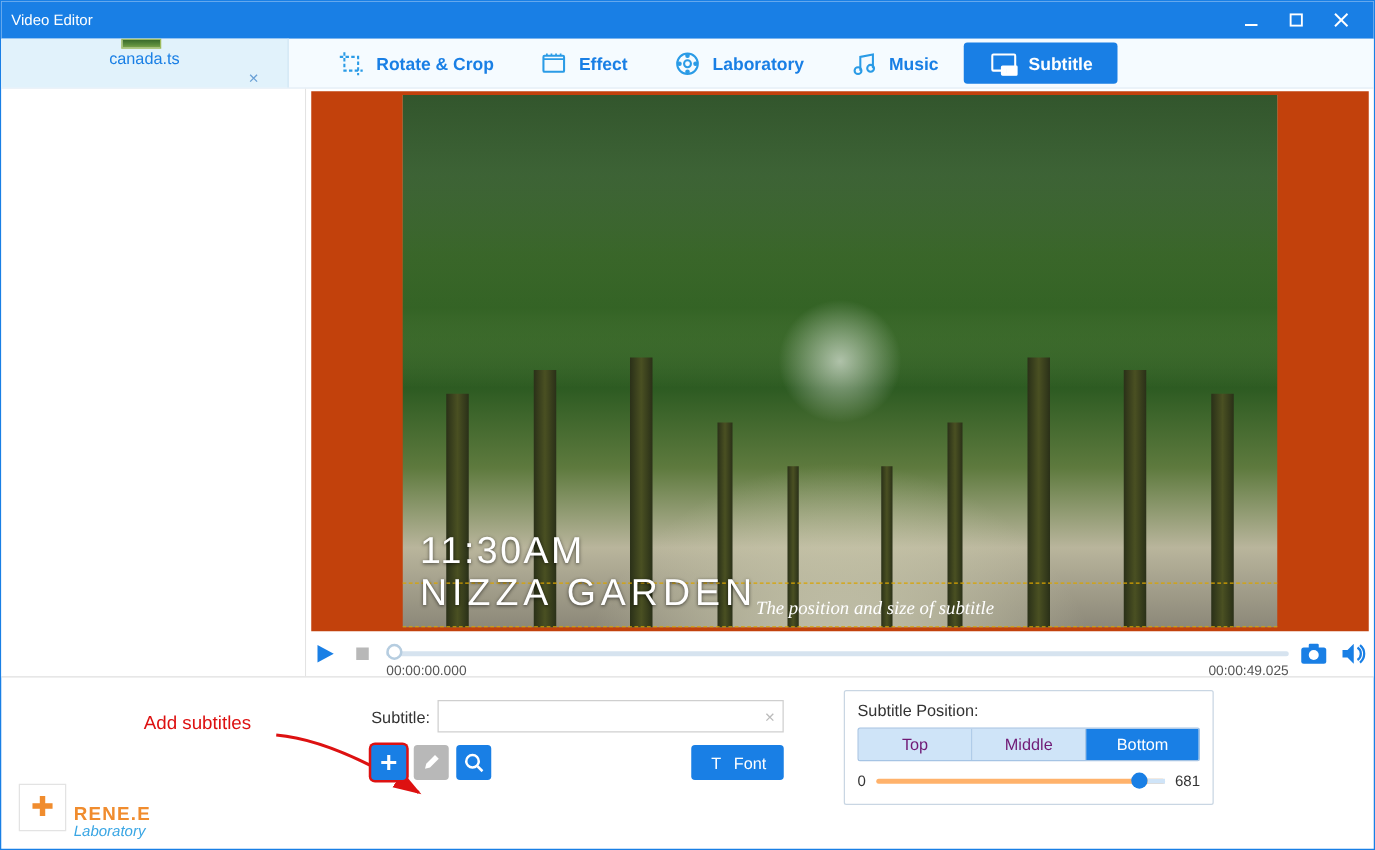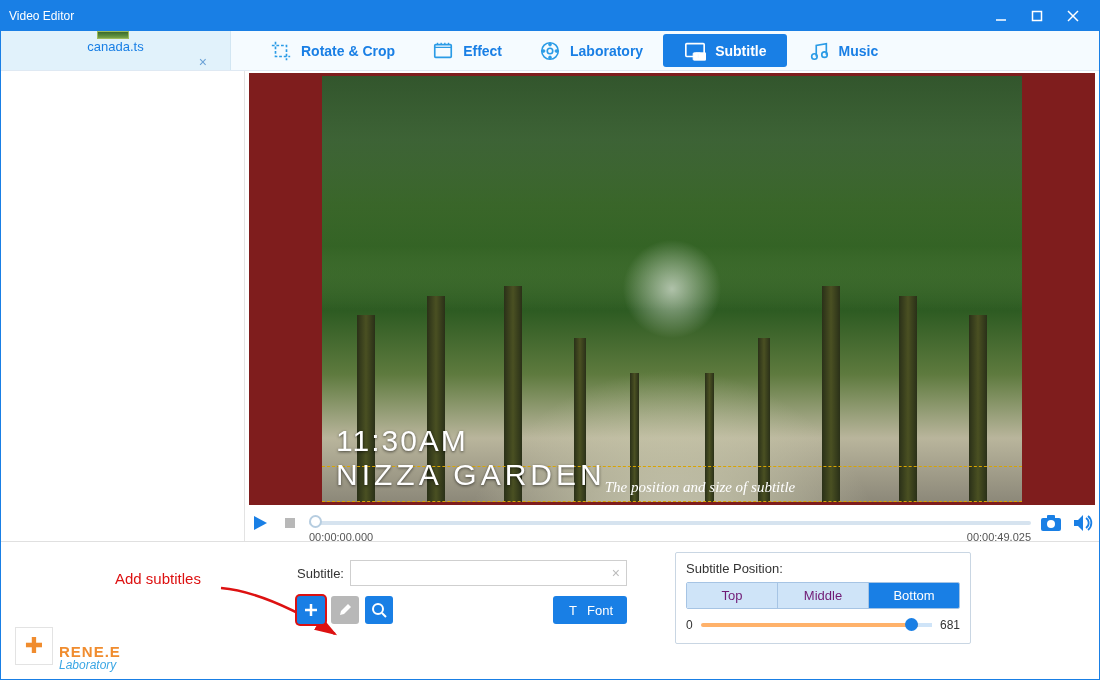--- a/index.html
+++ b/index.html
@@ -17,21 +17,21 @@
 .tabs { flex: 1; display: flex; align-items: stretch; padding-left: 20px; }
 .tab { display: flex; align-items: center; gap: 8px; padding: 0 18px; color: #197fe5; font-weight: 600; font-size: 14px; cursor: pointer; }
 .tab.active { background: #197fe5; color: #fff; border-radius: 3px; margin: 3px 2px; padding: 0 20px; }
 .tab .ticon { width: 24px; height: 24px; display: flex; align-items: center; justify-content: center; }
 .tab .ticon svg { stroke: #2a9be6; fill: none; }
 .tab.active .ticon svg { stroke: #fff; }
 
 .workspace { display: flex; height: 470px; }
 .sidebar { width: 244px; background: #fff; border-right: 1px solid #e3e3e3; }
 .preview-area { flex: 1; display: flex; flex-direction: column; background: #fff; }
-.video-stage { flex: 1; background: #7f1d1d; display: flex; align-items: center; justify-content: center; position: relative; margin: 2px 4px 0 4px; }
+.video-stage { flex: 1; background: #c2410c; display: flex; align-items: center; justify-content: center; position: relative; margin: 2px 4px 0 4px; }
 .video-frame { width: 700px; height: 426px; position: relative; overflow: hidden; }
 .video-img { width: 100%; height: 100%; background: linear-gradient(180deg,#dfe9d5 0%,#cfe0c4 15%,#8fb56a 30%,#2d5b22 55%,#5e7a3e 70%,#b9b59c 85%,#8c8879 100%); position: relative; }
 .canopy { position:absolute; inset:0; background:
   radial-gradient(circle at 50% 120%, rgba(230,230,210,0.9) 0%, rgba(210,210,180,0.5) 20%, transparent 35%),
   radial-gradient(circle at 50% 50%, rgba(255,255,255,0.6) 0%, transparent 12%),
   linear-gradient(180deg, rgba(20,60,15,0.85) 0%, rgba(30,80,20,0.7) 40%, transparent 55%);
 }
 .trunks { position:absolute; bottom:0; left:0; right:0; height:55%; }
 .trunk { position:absolute; bottom:0; width:18px; background:linear-gradient(90deg,#2a3018,#4a5022,#2a3018); }
 .video-overlay { position: absolute; bottom: 10px; left: 14px; color: #fff; font-family: "Times New Roman", serif; text-shadow: 0 1px 3px rgba(0,0,0,0.6); }
@@ -136,39 +136,39 @@
             <circle cx="12" cy="12" r="9" stroke-width="1.8"></circle>
             <circle cx="12" cy="12" r="3" stroke-width="1.8"></circle>
             <circle cx="12" cy="5" r="1.5" fill="#2a9be6"></circle>
             <circle cx="19" cy="12" r="1.5" fill="#2a9be6"></circle>
             <circle cx="12" cy="19" r="1.5" fill="#2a9be6"></circle>
             <circle cx="5" cy="12" r="1.5" fill="#2a9be6"></circle>
           </svg>
         </span>
       <span>Laboratory</span>
     </div>
+    <div class="tab">
+      <span class="ticon">
+          <svg width="22" height="22" viewBox="0 0 24 24">
+            <path d="M9 18V6l11-2v12" stroke-width="1.8"></path>
+            <circle cx="7" cy="18" r="3" stroke-width="1.8"></circle>
+            <circle cx="18" cy="16" r="3" stroke-width="1.8"></circle>
+          </svg>
+        </span>
+      <span>Music</span>
+    </div>
     <div class="tab active">
       <span class="ticon">
           <svg width="22" height="22" viewBox="0 0 24 24">
             <rect x="2" y="4" width="20" height="14" rx="1" stroke-width="1.8"></rect>
             <rect x="10" y="14" width="14" height="8" rx="1" fill="#fff" stroke="#fff"></rect>
             <text x="13" y="20" font-size="7" fill="#197fe5">T</text>
           </svg>
         </span>
       <span>Subtitle</span>
-    </div>
-    <div class="tab">
-      <span class="ticon">
-          <svg width="22" height="22" viewBox="0 0 24 24">
-            <path d="M9 18V6l11-2v12" stroke-width="1.8"></path>
-            <circle cx="7" cy="18" r="3" stroke-width="1.8"></circle>
-            <circle cx="18" cy="16" r="3" stroke-width="1.8"></circle>
-          </svg>
-        </span>
-      <span>Music</span>
     </div>
   </div>
 </div>
 
 <div class="workspace">
   <div class="sidebar"></div>
   <div class="preview-area">
     <div class="video-stage">
       <div class="video-frame">
         <div class="video-img">

